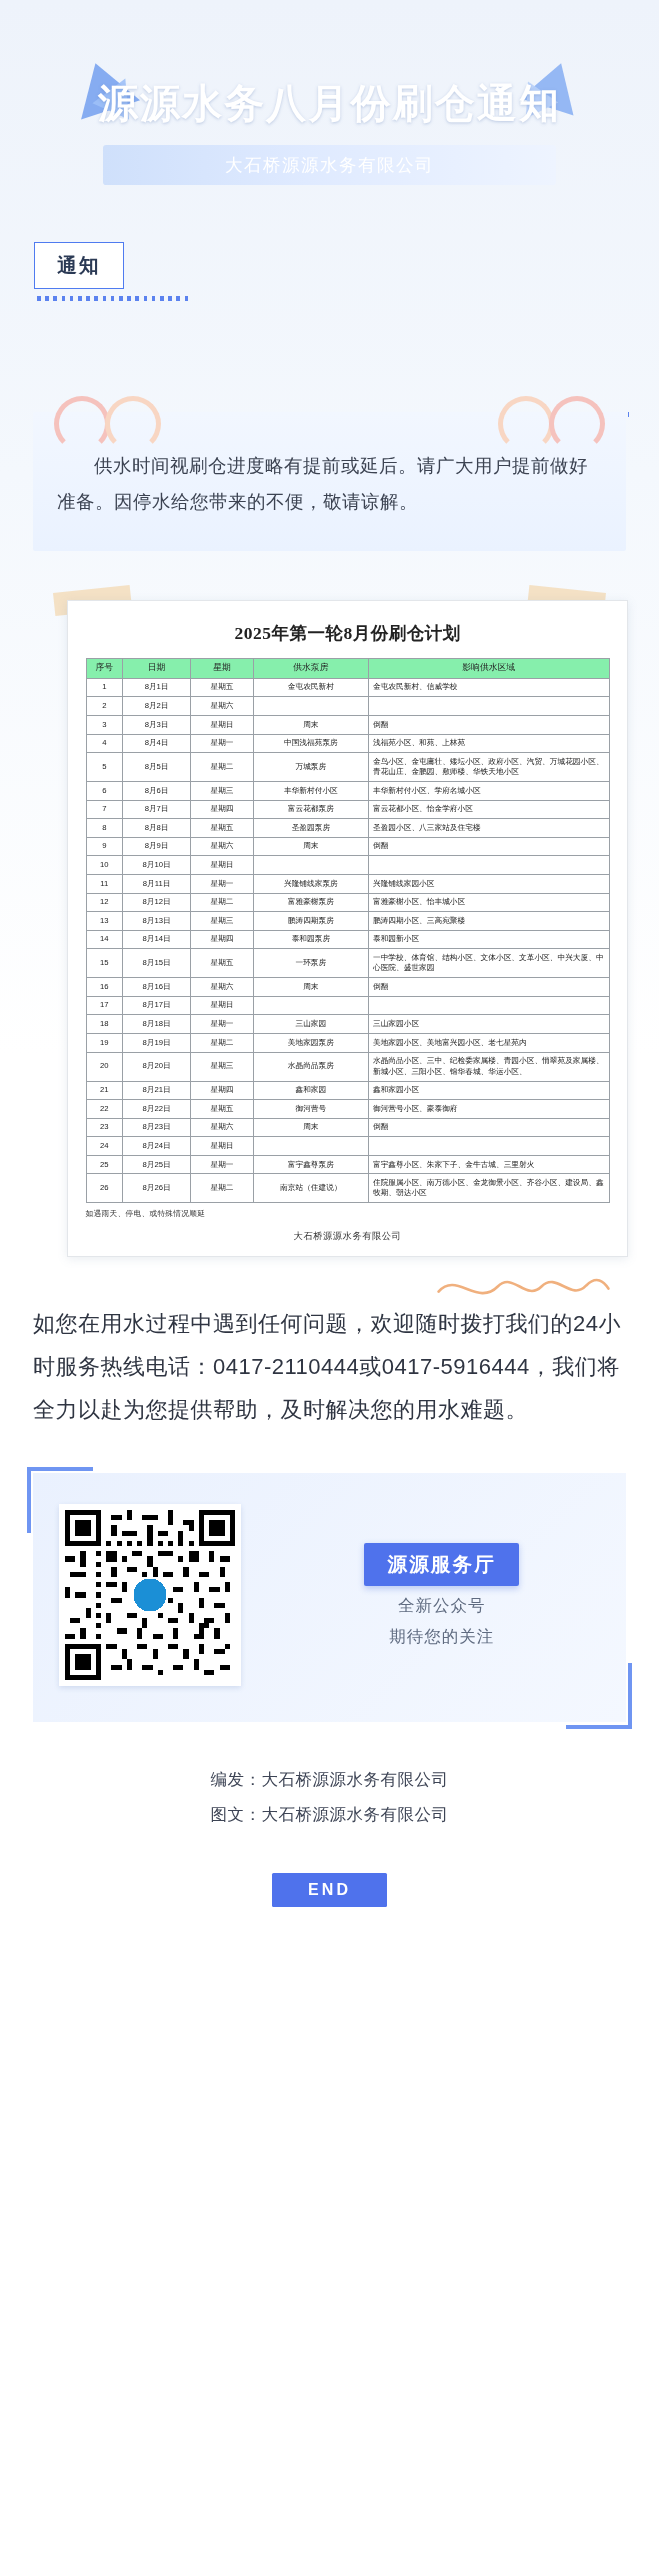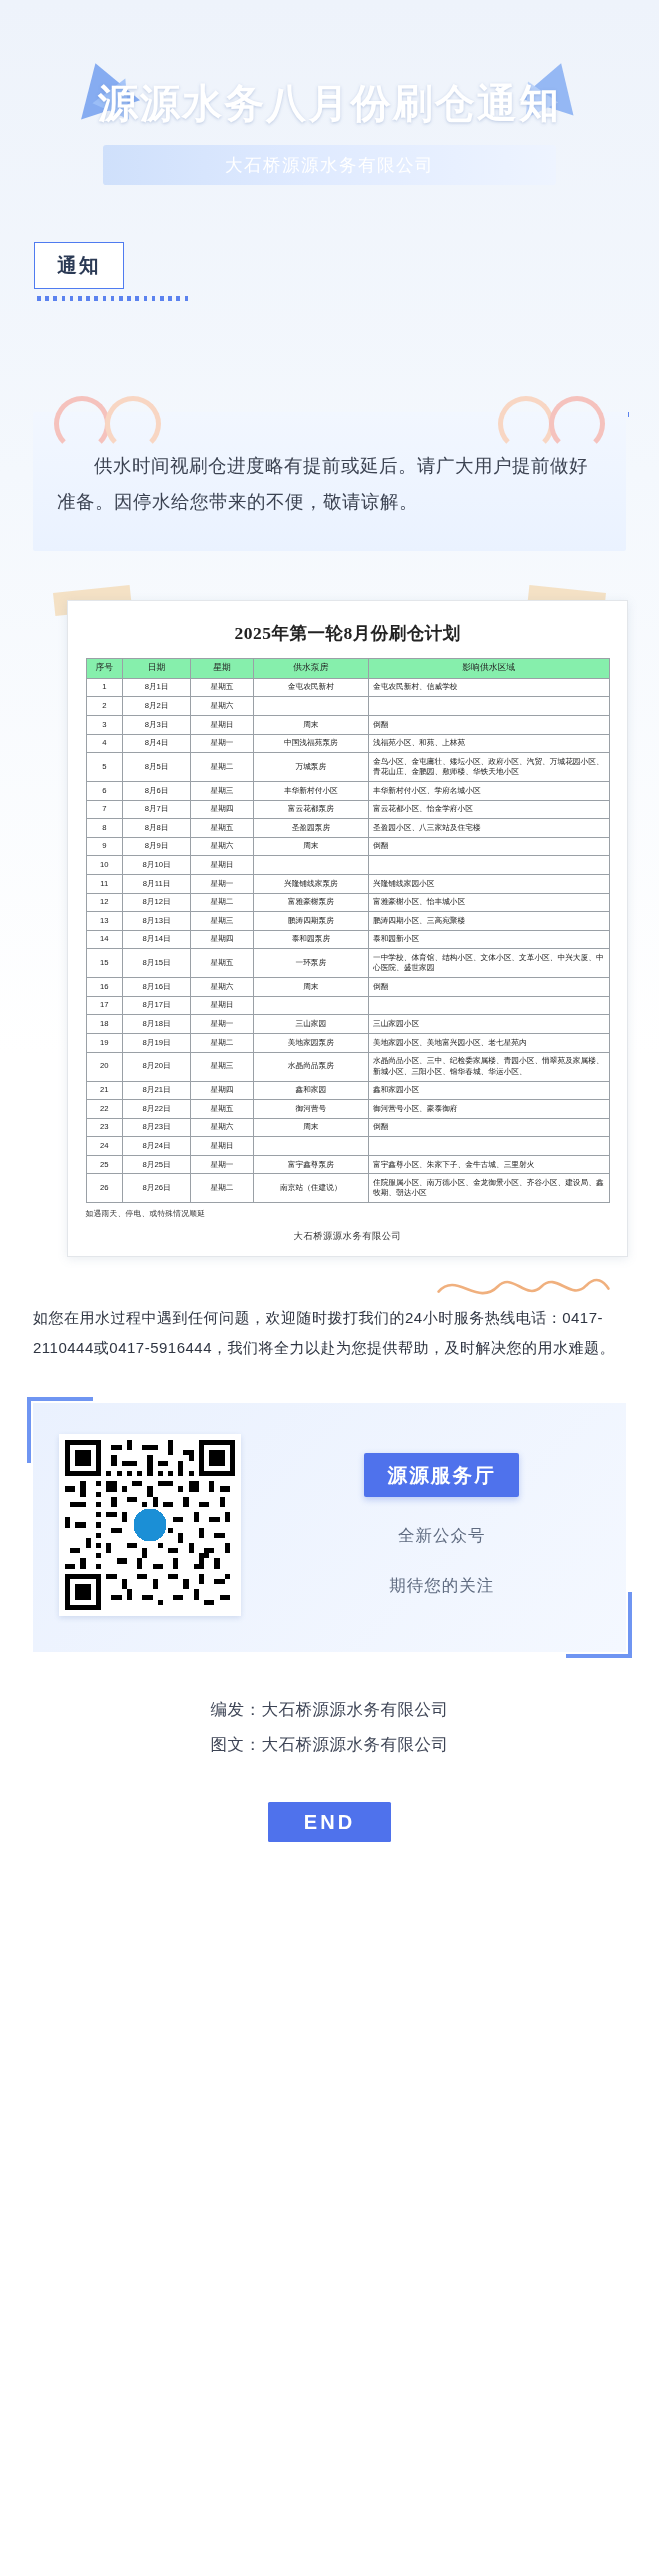--- a/index.html
+++ b/index.html
@@ -244,21 +244,21 @@
   .hotline-wrap{
     position:relative;
     margin:46px 33px 0;
   }
   .squiggle{
     position:absolute;
     right:15.5px; top:-32px;
     width:175px;height:31px;
   }
   .hotline{
-    font-size:15px;
+    font-size:22px;
     line-height:1.95;
     color:#2f3542;
     letter-spacing:0.5px;
   }
 
   
   .qr-panel{
     position:relative;
     margin:41px 33px 0;
     background:linear-gradient(135deg,#eaf1fe 0%, #f4f8ff 100%);
@@ -300,21 +300,21 @@
     font-size:19.6px;
     font-weight:bold;
     letter-spacing:2.1px;
     padding:8.2px 23px;
     border-radius:2.1px;
     box-shadow:0 2.1px 6.2px rgba(70,110,220,.3);
   }
   .qr-line{
     font-size:16.5px;
     color:#5f6b80;
-    margin-top:28px;
+    margin-top:9px;
     letter-spacing:1px;
   }
 
   
   .credits{
     margin-top:40px;
     text-align:center;
     font-size:16.5px;
     color:#3d4455;
     line-height:2.1;
@@ -324,21 +324,21 @@
   
   .end-wrap{
     margin:41px 0 31px;
     text-align:center;
     position:relative;
   }
   .end-btn{
     display:inline-block;
     background:#4f72ec;
     color:#ffffff;
-    font-size:20px;
+    font-size:16px;
     font-weight:bold;
     letter-spacing:3.1px;
     padding:8.2px 36px;
     border-radius:1.5px;
   }
 </style>
 </head>
 <body>
 
 <div class="page">

